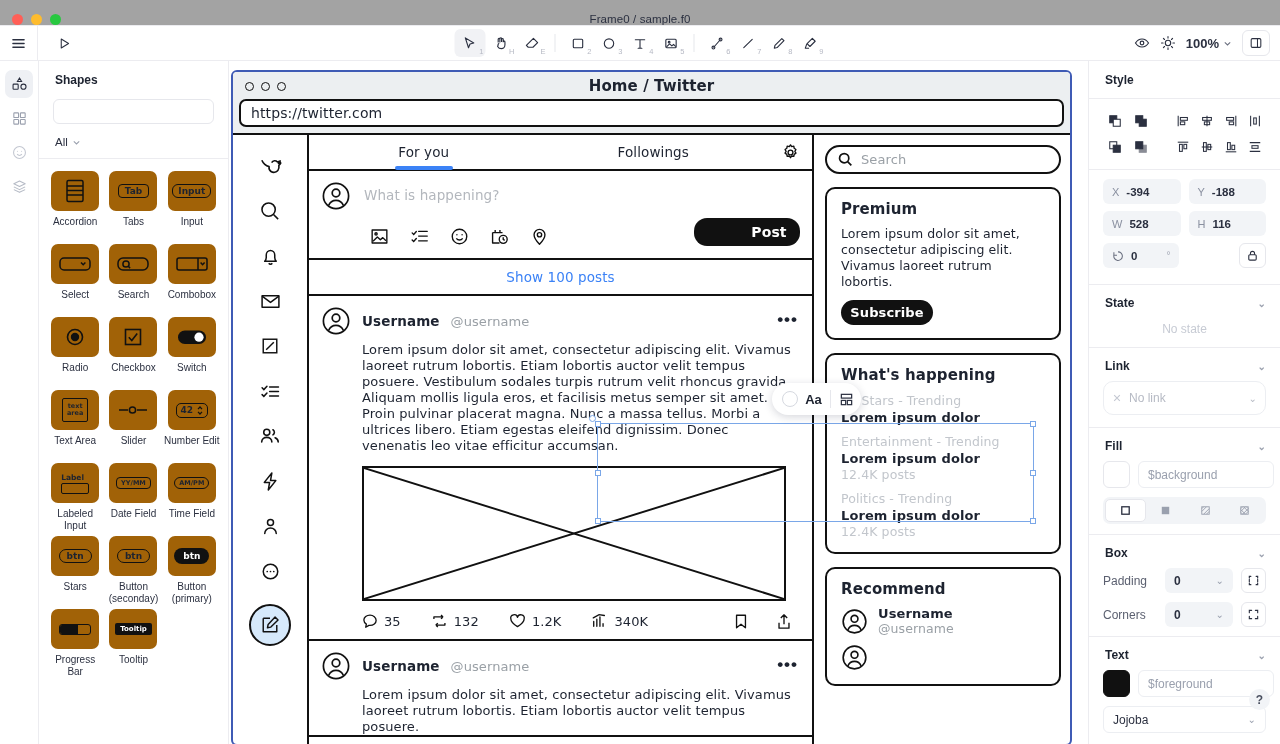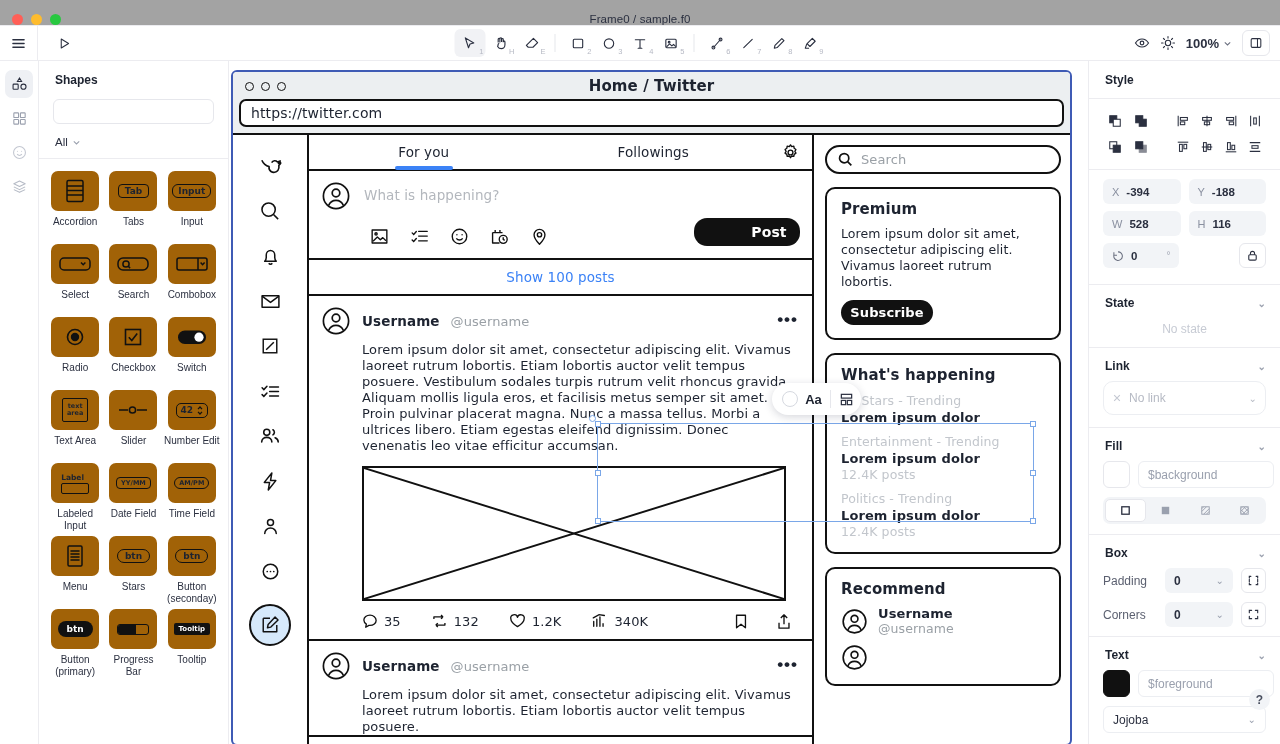--- a/index.html
+++ b/index.html
@@ -599,29 +599,20 @@
       <div class="shape-label">Date Field</div>
     </div>
 
     <div class="shape-cell">
       <div class="shape-box">
         <div style="border:1.6px solid #111;border-radius:6px;padding:1px 4px;font-size:6.5px;font-weight:700;font-family:'DejaVu Sans',sans-serif;">AM/PM</div>
       </div>
       <div class="shape-label">Time Field</div>
     </div>
 
-    <div class="shape-cell">
-      <div class="shape-box">
-        <svg width="22" height="26" viewBox="0 0 22 26" fill="none" stroke="#111" stroke-width="1.5" stroke-linecap="round">
-            <rect x="4" y="3" width="14" height="20" rx="1.2"></rect>
-            <path d="M7 8h8M7 11h8M7 14h8M7 17h8"></path>
-          </svg>
-      </div>
-      <div class="shape-label">Menu</div>
-    </div>
 
     <div class="shape-cell">
       <div class="shape-box">
         <div style="border:1.8px solid #111;border-radius:7px;padding:1px 7px;font-size:9px;font-weight:700;font-family:'DejaVu Sans',sans-serif;">btn</div>
       </div>
       <div class="shape-label">Stars</div>
     </div>
 
     <div class="shape-cell">
       <div class="shape-box">

